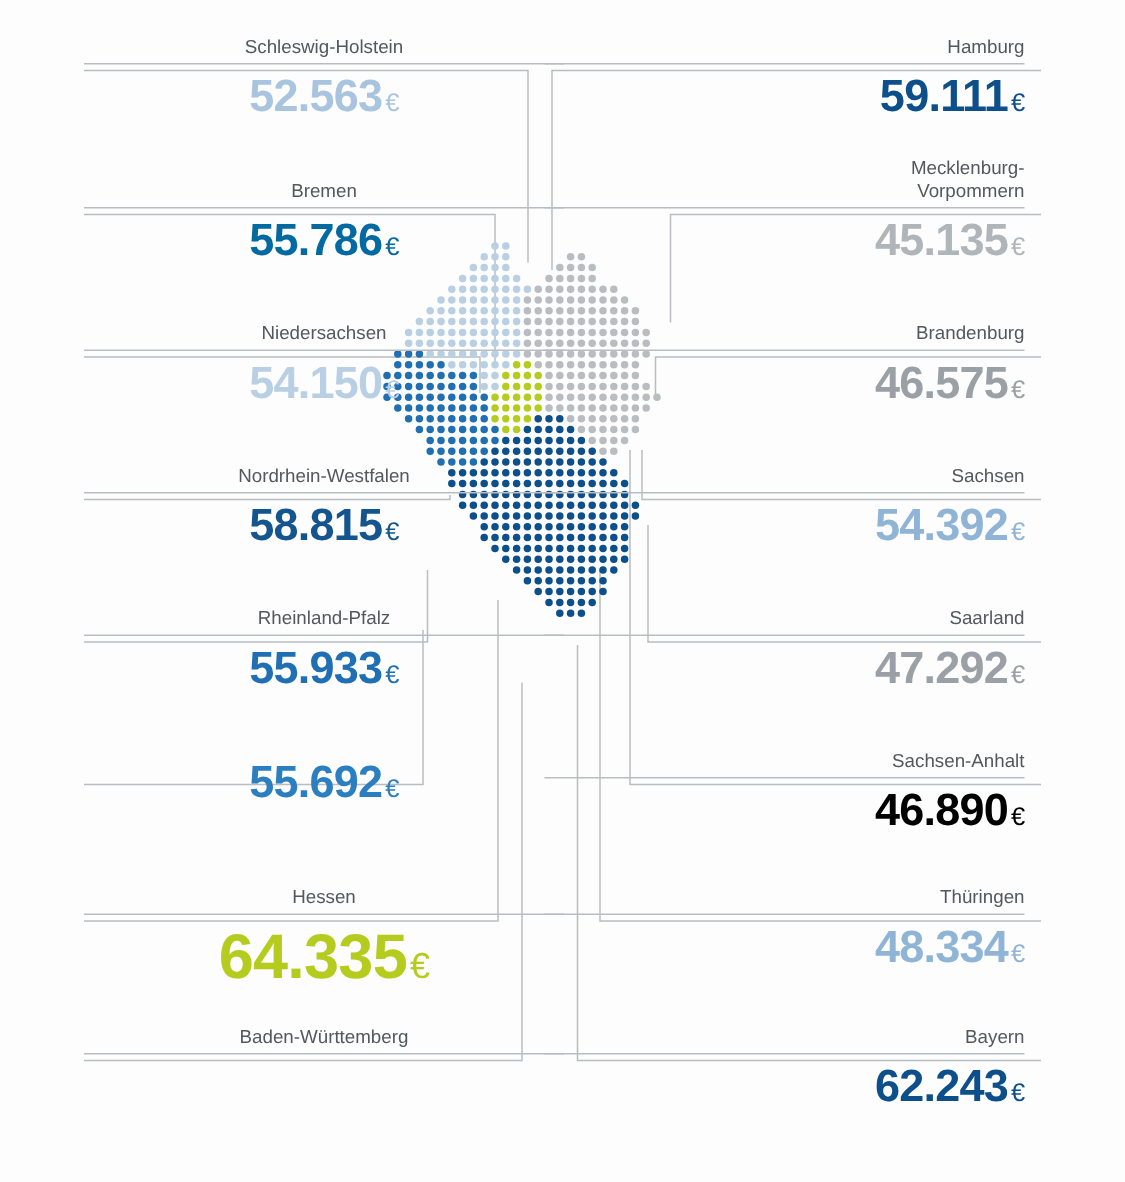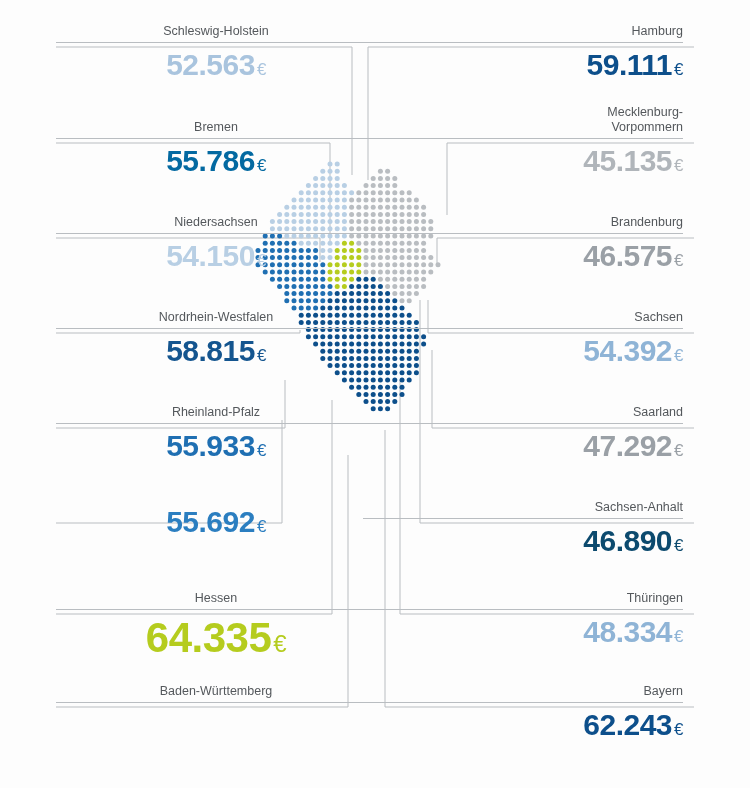--- a/index.html
+++ b/index.html
@@ -745,21 +745,21 @@
 
   <div class="entry right" style="top:405px">
     <div class="region">Saarland</div>
     <div class="value" style="color:#9aa0a6">
       <span>47.292</span><span class="eur">€</span>
     </div>
   </div>
 
   <div class="entry right" style="top:500px">
     <div class="region">Sachsen-Anhalt</div>
-    <div class="value" style="color:#0c4a6e">
+    <div class="value" style="color:#000000">
       <span>46.890</span><span class="eur">€</span>
     </div>
   </div>
 
   <div class="entry right" style="top:591px">
     <div class="region">Thüringen</div>
     <div class="value" style="color:#8fb4d6">
       <span>48.334</span><span class="eur">€</span>
     </div>
   </div>

